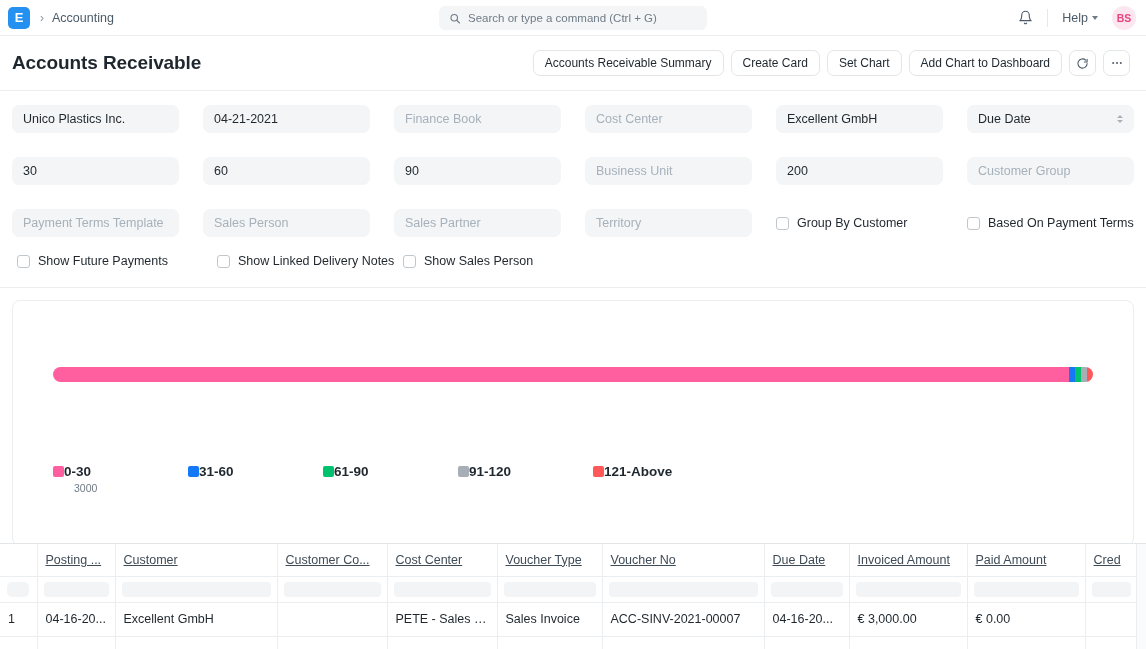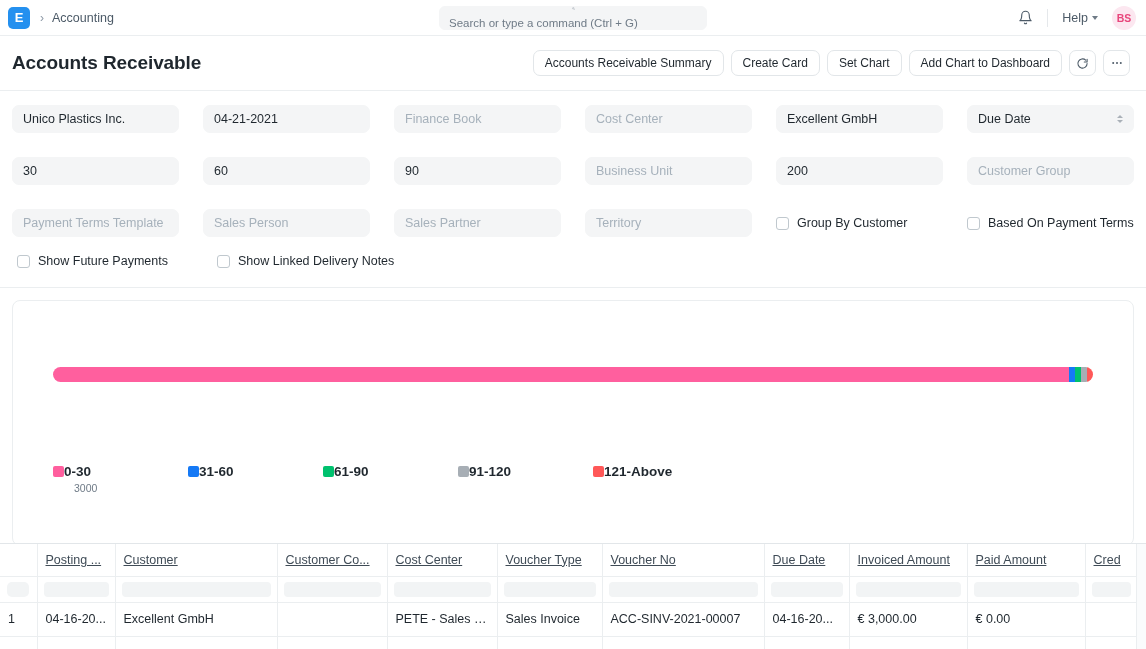--- a/index.html
+++ b/index.html
@@ -32,21 +32,21 @@
   .bc-sep { color: #8d99a6; font-size: 12px; margin-left: 2px; }
   .bc-item { font-size: 12.5px; color: #4c5a67; }
 
   .nav-center {
     position: absolute; left: 50%; transform: translateX(-50%);
     top: 6px;
   }
   .search-box {
     width: 268px; height: 24px;
     background: #f4f5f6; border: 1px solid #f4f5f6; border-radius: 6px;
-    display: flex; align-items: center; gap: 7px; padding: 0 9px; flex-direction: column;
+    display: flex; align-items: center; gap: 7px; padding: 0 9px;
   }
   .search-box input {
     border: none; background: transparent; outline: none;
     font-size: 11.5px; color: #4c5a67; width: 100%;
     font-family: "Liberation Sans", sans-serif;
   }
   .search-box input::placeholder { color: #6f7b87; }
 
   .nav-right {
     margin-left: auto; display: flex; align-items: center; gap: 10px;
@@ -325,20 +325,24 @@
   </div>
 
   <div class="chk-row2">
     <div class="chk-cell">
       <span class="cbx"></span>
       <span class="chk-lbl">Show Future Payments</span>
     </div>
     <div class="chk-cell">
       <span class="cbx"></span>
       <span class="chk-lbl">Show Linked Delivery Notes</span>
+    </div>
+    <div class="chk-cell">
+      <span class="cbx"></span>
+      <span class="chk-lbl">Show Sales Person</span>
     </div>
   </div>
 </div>
 
 <div class="chart-card">
   <div class="chart-plot">
     <div class="bar-track">
       <div class="bar" id="chart-bar" style="width: 100%;">
           <div class="bar-seg" style="background: rgb(255, 95, 158); width: 100%;"></div>
           <div class="bar-seg" style="background: rgb(21, 121, 245); width: 0.6%;"></div>

